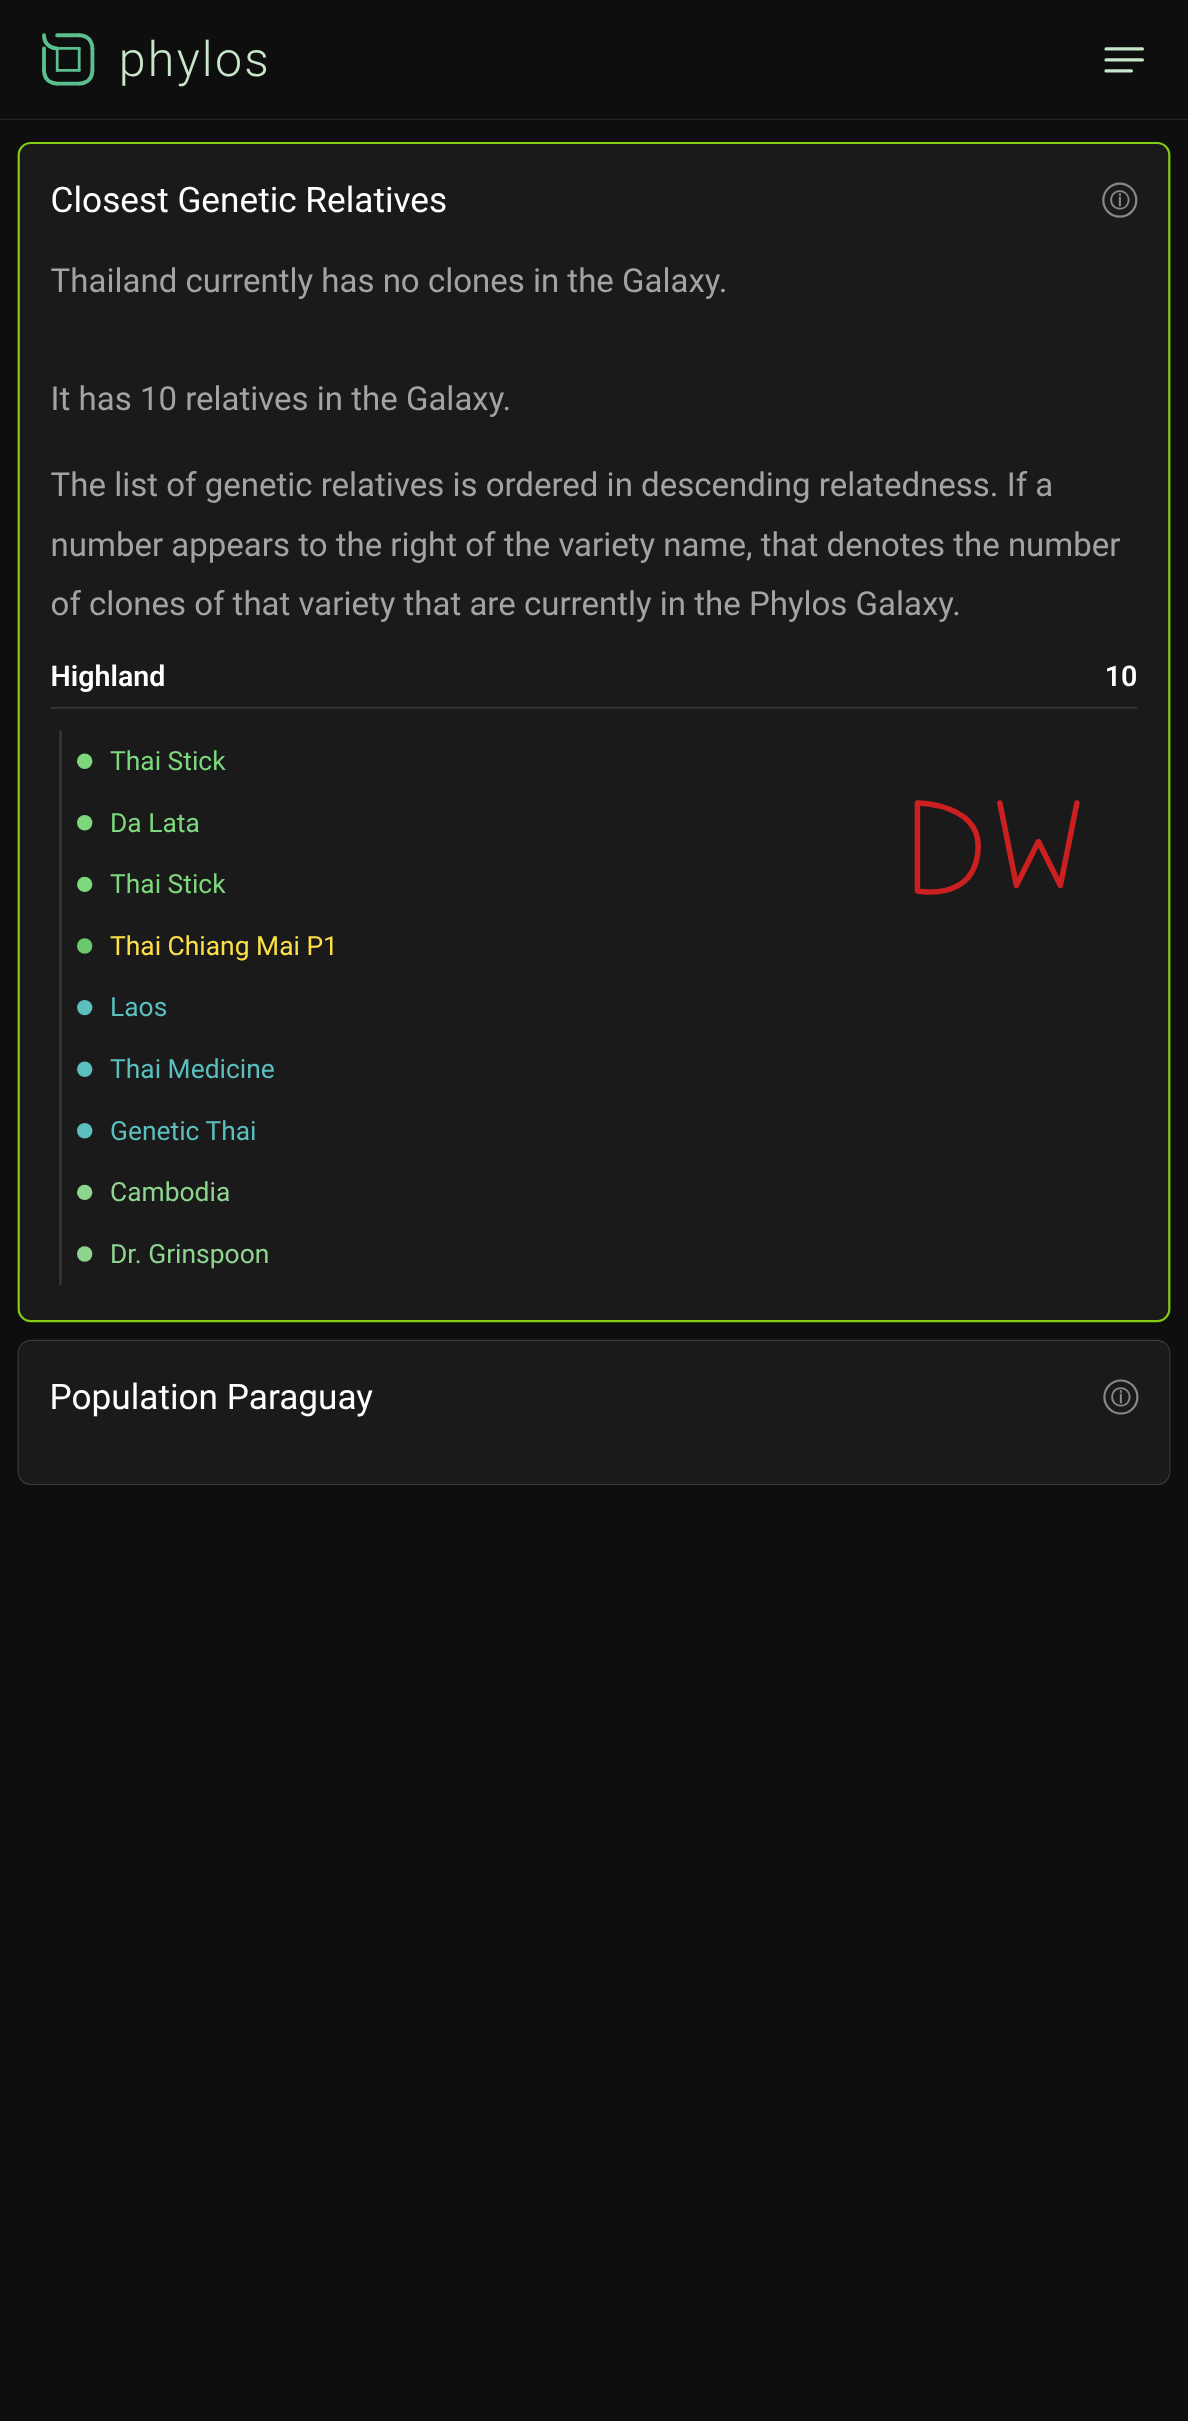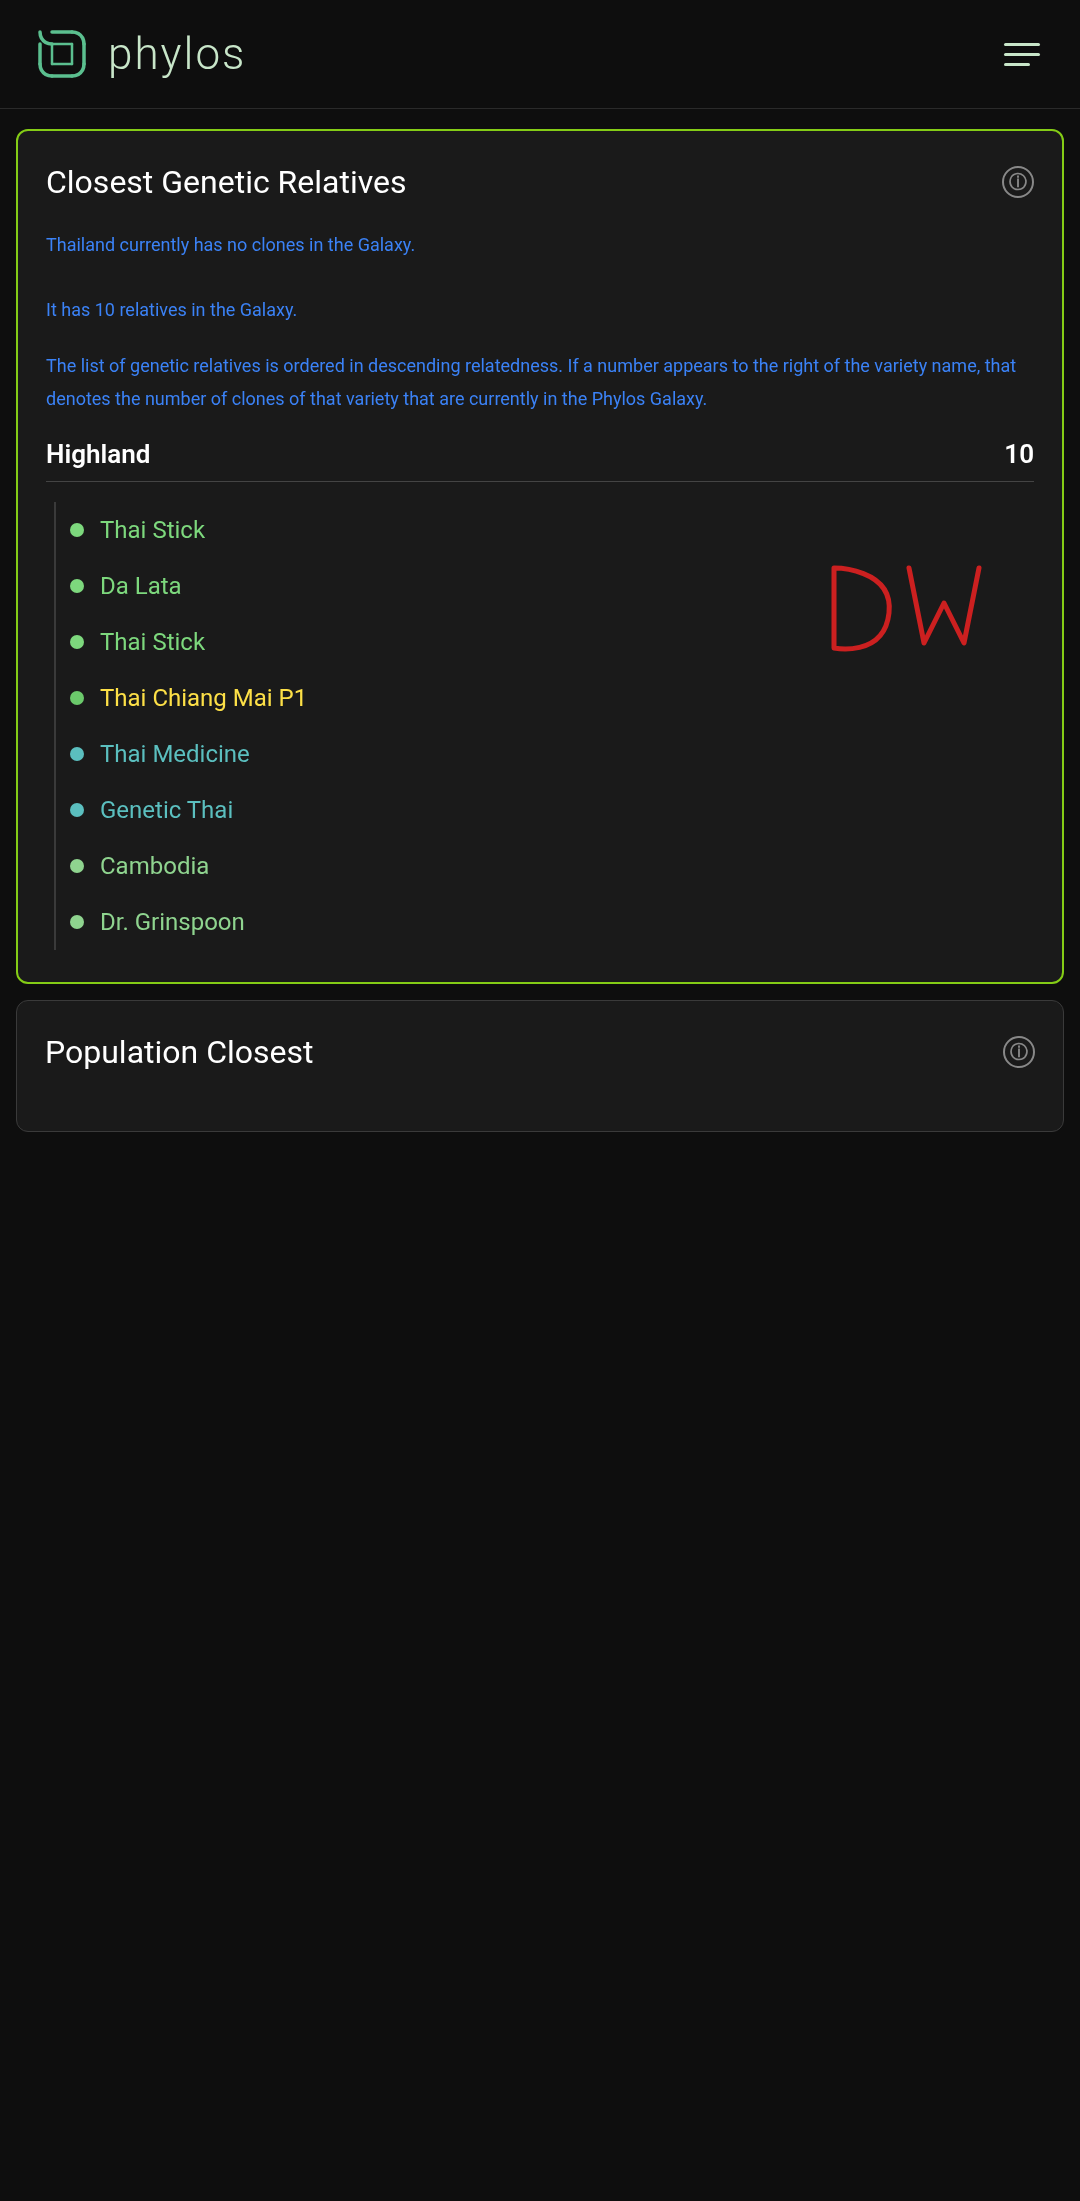--- a/index.html
+++ b/index.html
@@ -101,23 +101,23 @@
       align-items: center;
       justify-content: center;
       color: #888;
       font-size: 18px;
       font-weight: bold;
       cursor: pointer;
       flex-shrink: 0;
     }
 
     .description-text {
-      font-size: 18px;
+      font-size: 30px;
       line-height: 1.8;
-      color: #3b82f6;
+      color: #a3a3a3;
       margin-bottom: 24px;
     }
 
     .relatives-header {
       display: flex;
       align-items: center;
       justify-content: space-between;
       padding-bottom: 12px;
       border-bottom: 1px solid #444;
       margin-bottom: 20px;
@@ -289,38 +289,42 @@
         <div class="relative-item">
           <div class="relative-dot dot-green-bright"></div>
           <span class="relative-name color-green-bright">Thai Stick</span>
         </div>
         <div class="relative-item">
           <div class="relative-dot dot-green-mid"></div>
           <span class="relative-name color-green-mid">Thai Chiang Mai P1</span>
         </div>
         <div class="relative-item">
           <div class="relative-dot dot-teal"></div>
+          <span class="relative-name color-teal">Laos</span>
+        </div>
+        <div class="relative-item">
+          <div class="relative-dot dot-teal"></div>
           <span class="relative-name color-teal">Thai Medicine</span>
         </div>
         <div class="relative-item">
           <div class="relative-dot dot-teal"></div>
           <span class="relative-name color-teal">Genetic Thai</span>
         </div>
         <div class="relative-item">
           <div class="relative-dot dot-green-light"></div>
           <span class="relative-name color-green-light">Cambodia</span>
         </div>
         <div class="relative-item">
           <div class="relative-dot dot-green-light"></div>
           <span class="relative-name color-green-light">Dr. Grinspoon</span>
         </div>
       </div>
 
   </div>
 
   <div class="card-partial">
     <div class="card-header">
-      <h2 class="card-title">Population Closest</h2>
+      <h2 class="card-title">Population Paraguay</h2>
       <div class="info-icon">ⓘ</div>
     </div>
   </div>
 
 </div>
 
 </body></html>

